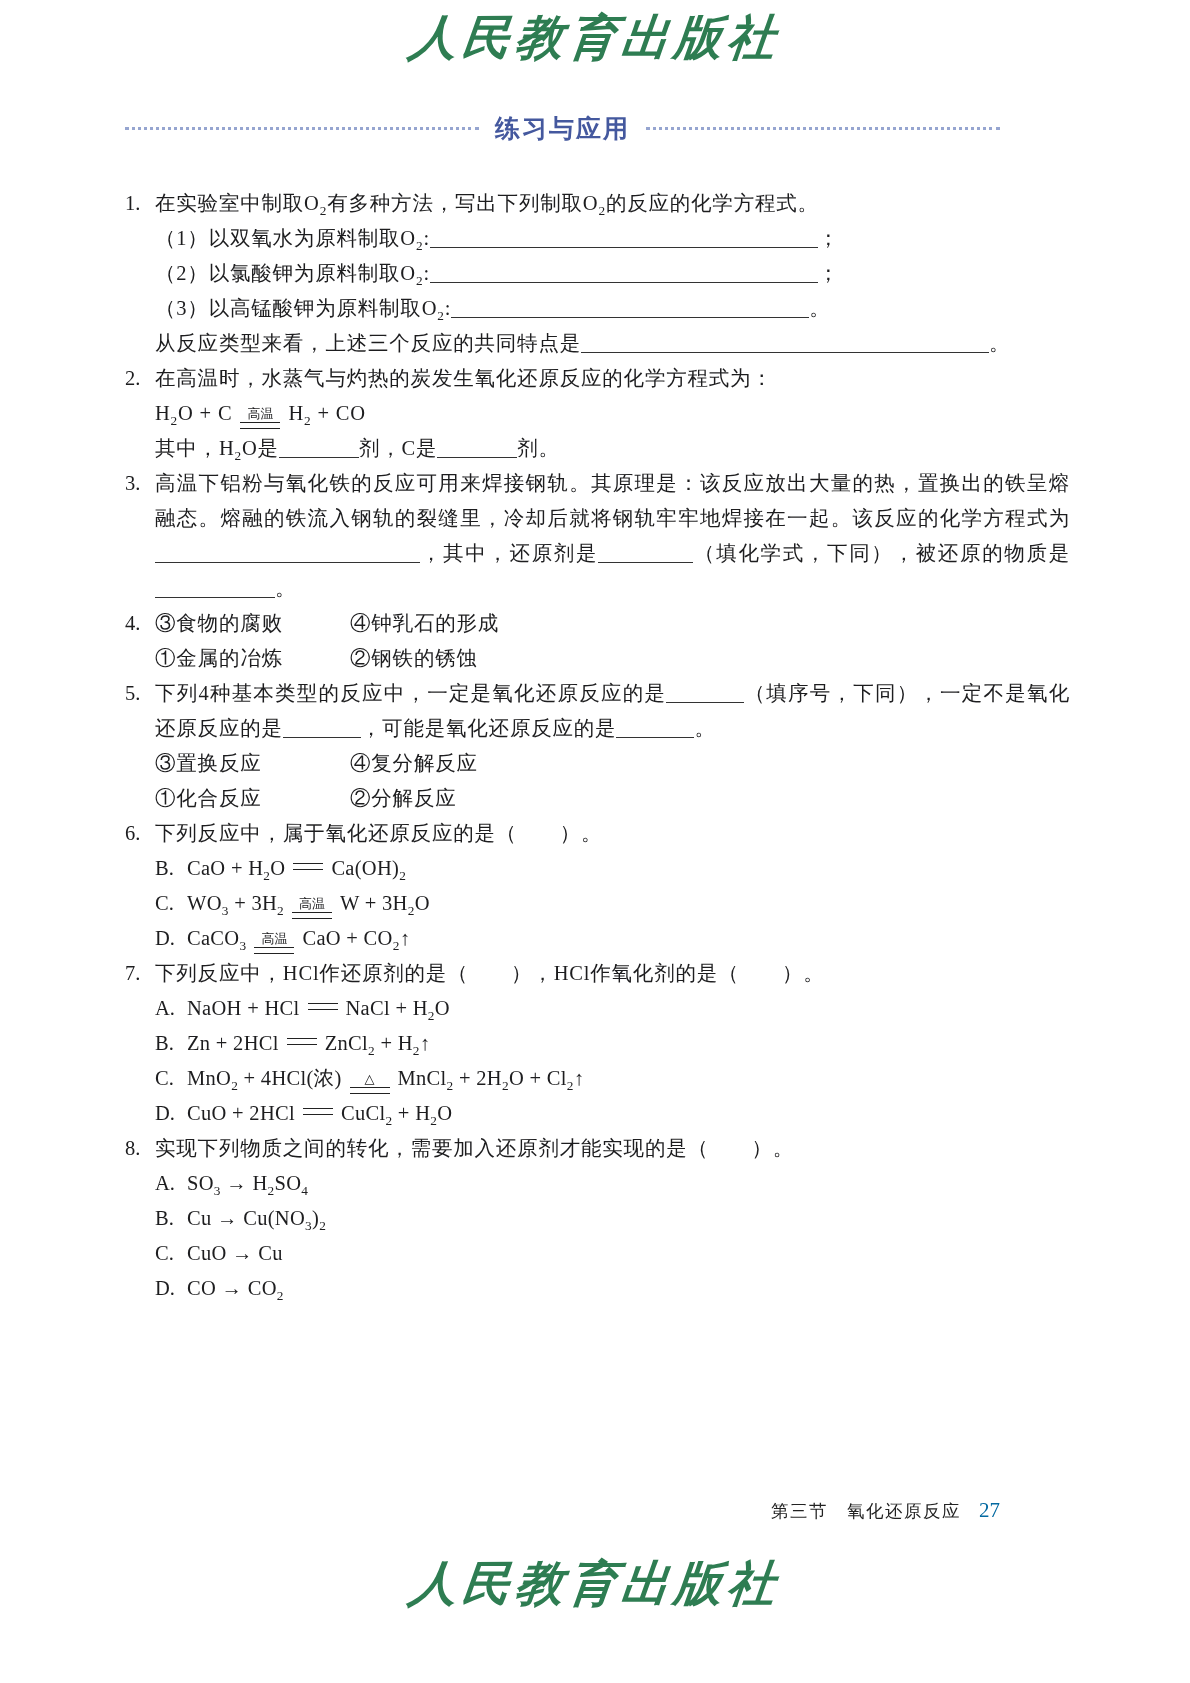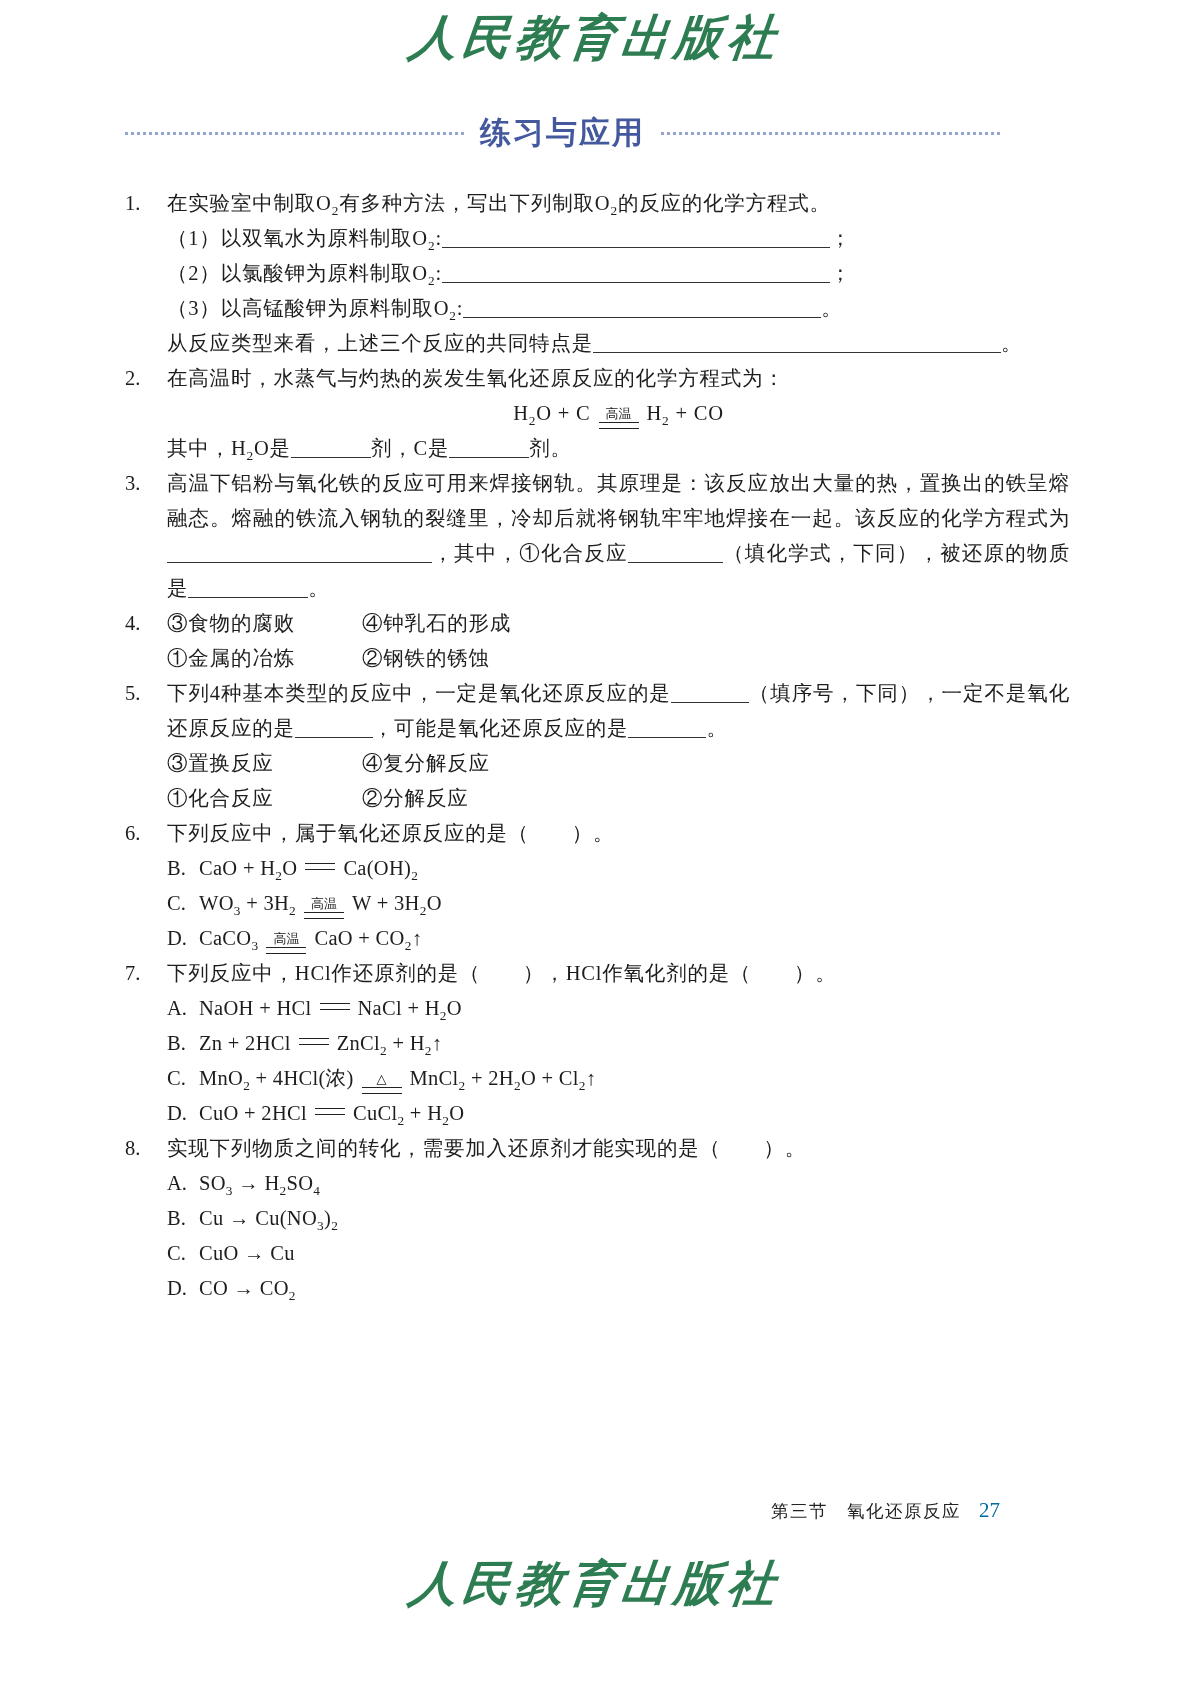--- a/index.html
+++ b/index.html
@@ -22,33 +22,33 @@
   .watermark.bottom { top:1552px; }
 
   
   .section-header {
     position:absolute; top:112px; left:125px; width:875px;
     display:flex; align-items:center; gap:16px;
   }
   .dotline { flex:1; height:0; border-top:3px dotted #96a5d0; }
   .section-title {
     font-family:"Liberation Sans","DejaVu Sans",sans-serif;
-    font-size:31px; font-weight:700; color:#44589e; letter-spacing:2px;
+    font-size:25px; font-weight:700; color:#44589e; letter-spacing:2px;
     white-space:nowrap;
   }
 
   
   .content {
     position:absolute; top:186px; left:125px; width:945px;
     font-size:20.5px; line-height:35px; letter-spacing:0.8px;
   }
   .question { position:relative; padding-left:30px; }
   .qnum { position:absolute; left:0; top:0; letter-spacing:0; }
-  .qline { min-height:35px;margin-left:12px; }
-  .qline.center { text-align:center; }
+  .qline { min-height:35px; }
+  .qline.center { text-align:left; }
   .qline.para { text-align:justify; }
   .qline.choice { letter-spacing:0.3px; }
   .clabel { display:inline-block; width:32px; letter-spacing:0; }
   .optcol { display:inline-block; }
   .optcol:first-child { width:195px; }
 
   
   .blank {
     display:inline-block; height:3px;
     border-bottom:1.4px solid #333; vertical-align:-3px;
@@ -102,21 +102,21 @@
         <span class="qnum">2.</span>
         <div class="qline stem"><span>在高温时，水蒸气与灼热的炭发生氧化还原反应的化学方程式为：</span></div>
         <div class="qline center"><span>H<sub>2</sub>O + C</span><span class="eqwrap eq-cond">
             <span class="cond">高温</span>
             <span class="dlines"></span>
           </span><span>H<sub>2</sub> + CO</span></div>
         <div class="qline sub"><span>其中，H<sub>2</sub>O是</span><span class="blank" style="width: 80px;"></span><span>剂，C是</span><span class="blank" style="width: 80px;"></span><span>剂。</span></div>
       </div>
       <div class="question">
         <span class="qnum">3.</span>
-        <div class="qline para"><span>高温下铝粉与氧化铁的反应可用来焊接钢轨。其原理是：该反应放出大量的热，置换出的铁呈熔融态。熔融的铁流入钢轨的裂缝里，冷却后就将钢轨牢牢地焊接在一起。该反应的化学方程式为</span><span class="blank" style="width: 265px;"></span><span>，其中，①化合反应</span><span class="blank" style="width: 95px;"></span><span>（填化学式，下同），被还原的物质是</span><span class="blank" style="width: 120px;"></span><span>。</span></div>
+        <div class="qline para"><span>高温下铝粉与氧化铁的反应可用来焊接钢轨。其原理是：该反应放出大量的热，置换出的铁呈熔融态。熔融的铁流入钢轨的裂缝里，冷却后就将钢轨牢牢地焊接在一起。该反应的化学方程式为</span><span class="blank" style="width: 265px;"></span><span>，其中，还原剂是</span><span class="blank" style="width: 95px;"></span><span>（填化学式，下同），被还原的物质是</span><span class="blank" style="width: 120px;"></span><span>。</span></div>
       </div>
       <div class="question">
         <span class="qnum">4.</span>
         <div class="qline opts"><span class="optcol">③食物的腐败</span><span class="optcol">④钟乳石的形成</span></div>
         <div class="qline opts"><span class="optcol">①金属的冶炼</span><span class="optcol">②钢铁的锈蚀</span></div>
       </div>
       <div class="question">
         <span class="qnum">5.</span>
         <div class="qline para"><span>下列4种基本类型的反应中，一定是氧化还原反应的是</span><span class="blank" style="width: 78px;"></span><span>（填序号，下同），一定不是氧化还原反应的是</span><span class="blank" style="width: 78px;"></span><span>，可能是氧化还原反应的是</span><span class="blank" style="width: 78px;"></span><span>。</span></div>
         <div class="qline opts"><span class="optcol">③置换反应</span><span class="optcol">④复分解反应</span></div>

